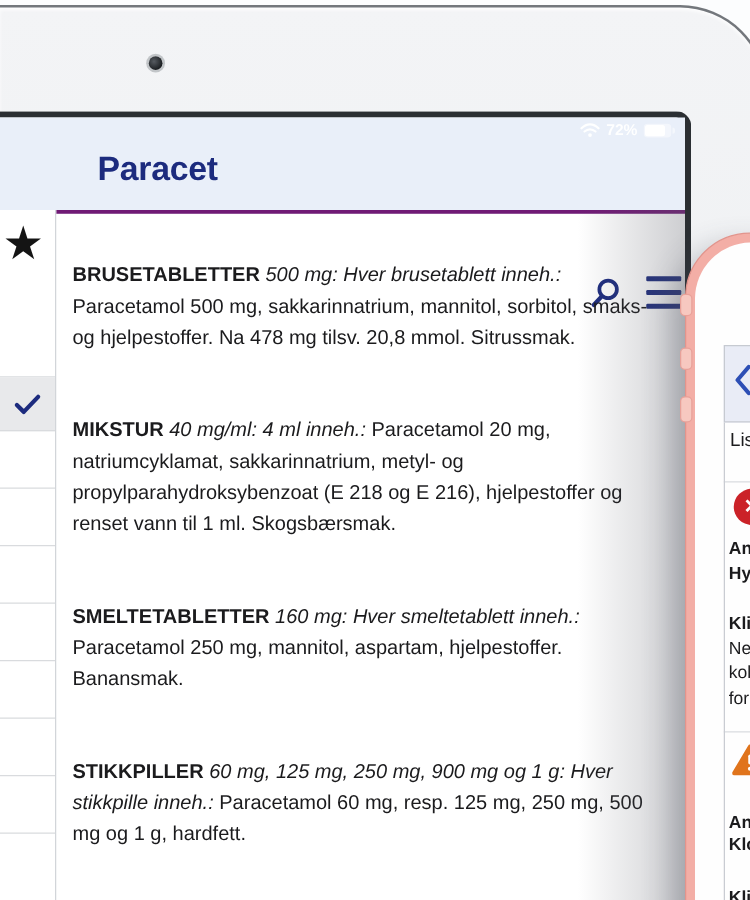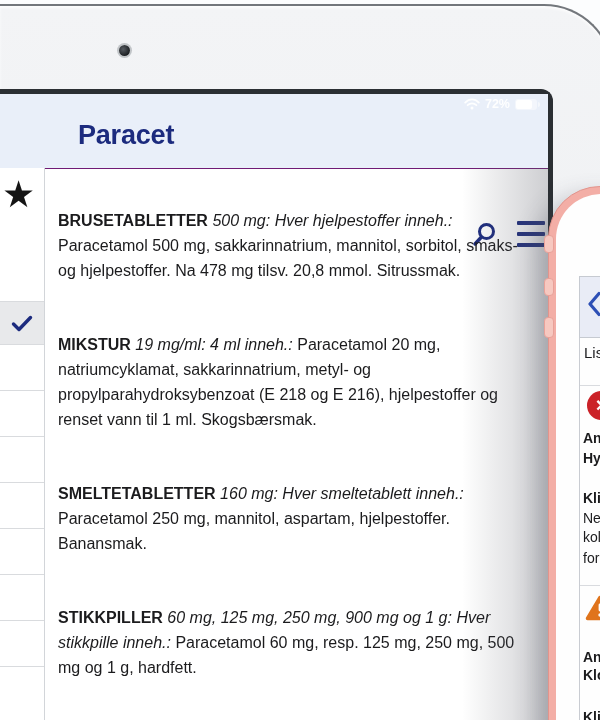--- a/index.html
+++ b/index.html
@@ -14,21 +14,21 @@
           box-shadow:inset 0 2px 3px rgba(255,255,255,.8);}
   .camera{position:absolute;left:119px;top:39px;width:11px;height:11px;border-radius:50%;
           background:radial-gradient(circle at 38% 38%,#565b61,#1c1f22 70%);
           box-shadow:0 0 0 2px rgba(185,188,192,.85);}
 
   
   .screen{position:absolute;left:0;top:89px;width:548px;height:640px;background:#fff;
           border-top:5px solid #2b2f33;border-right:5px solid #2b2f33;
           border-top-right-radius:12px;z-index:1;}
   .app-header{position:absolute;left:0;top:0;width:548px;height:74px;
-              background:#e9eff9;border-bottom:1px solid #701a75;}
+              background:#e9eff9;border-bottom:3px solid #701a75;}
   .status-bar{position:absolute;right:8px;top:2px;height:16px;display:flex;align-items:center;
               gap:5px;color:rgba(255,255,255,.95);font-size:12.5px;font-weight:700;}
   .batt{position:relative;width:22px;height:11px;border-radius:3px;
         background:rgba(255,255,255,.45);}
   .batt i{position:absolute;left:1px;top:1px;bottom:1px;width:72%;background:#fff;
           border-radius:2px;}
   .batt-tip{width:2px;height:5px;background:rgba(255,255,255,.5);border-radius:0 2px 2px 0;
             margin-left:-4px;}
   .app-title{position:absolute;left:78px;top:26px;font-size:27px;font-weight:700;
              color:#1c2b7e;letter-spacing:-.2px;}
@@ -142,24 +142,24 @@
       <div class="sb-row r-sm"></div>
       <div class="sb-row r-sm"></div>
       <div class="sb-row r-sm"></div>
       <div class="sb-row r-sm"></div>
       <div class="sb-row r-sm"></div>
       <div class="sb-row r-sm"></div>
       <div class="sb-row r-last"></div>
     </div>
 
     <div class="content">
-      <p><span class="ld">BRUSETABLETTER</span> <span class="ds">500 mg:</span> <span class="lg">Hver hjelpestoffer inneh.:</span> <span>
+      <p><span class="ld">BRUSETABLETTER</span> <span class="ds">500 mg:</span> <span class="lg">Hver brusetablett inneh.:</span> <span>
 Paracetamol 500 mg, sakkarinnatrium, mannitol, sorbitol, smaks-
 og hjelpestoffer. Na 478 mg tilsv. 20,8 mmol. Sitrussmak.</span></p>
-      <p><span class="ld">MIKSTUR</span> <span class="ds">19 mg/ml:</span> <span class="lg">4 ml inneh.:</span> <span>Paracetamol 20 mg,
+      <p><span class="ld">MIKSTUR</span> <span class="ds">40 mg/ml:</span> <span class="lg">4 ml inneh.:</span> <span>Paracetamol 20 mg,
 natriumcyklamat, sakkarinnatrium, metyl- og
 propylparahydroksybenzoat (E 218 og E 216), hjelpestoffer og
 renset vann til 1 ml. Skogsbærsmak.</span></p>
       <p><span class="ld">SMELTETABLETTER</span> <span class="ds">160 mg:</span> <span class="lg">Hver smeltetablett inneh.:</span> <span>
 Paracetamol 250 mg, mannitol, aspartam, hjelpestoffer.
 Banansmak.</span></p>
       <p><span class="ld">STIKKPILLER</span> <span class="ds">60 mg, 125 mg, 250 mg, 900 mg og 1 g:</span> <span class="lg">Hver
 stikkpille inneh.:</span> <span>Paracetamol 60 mg, resp. 125 mg, 250 mg, 500
 mg og 1 g, hardfett.</span></p>
       

